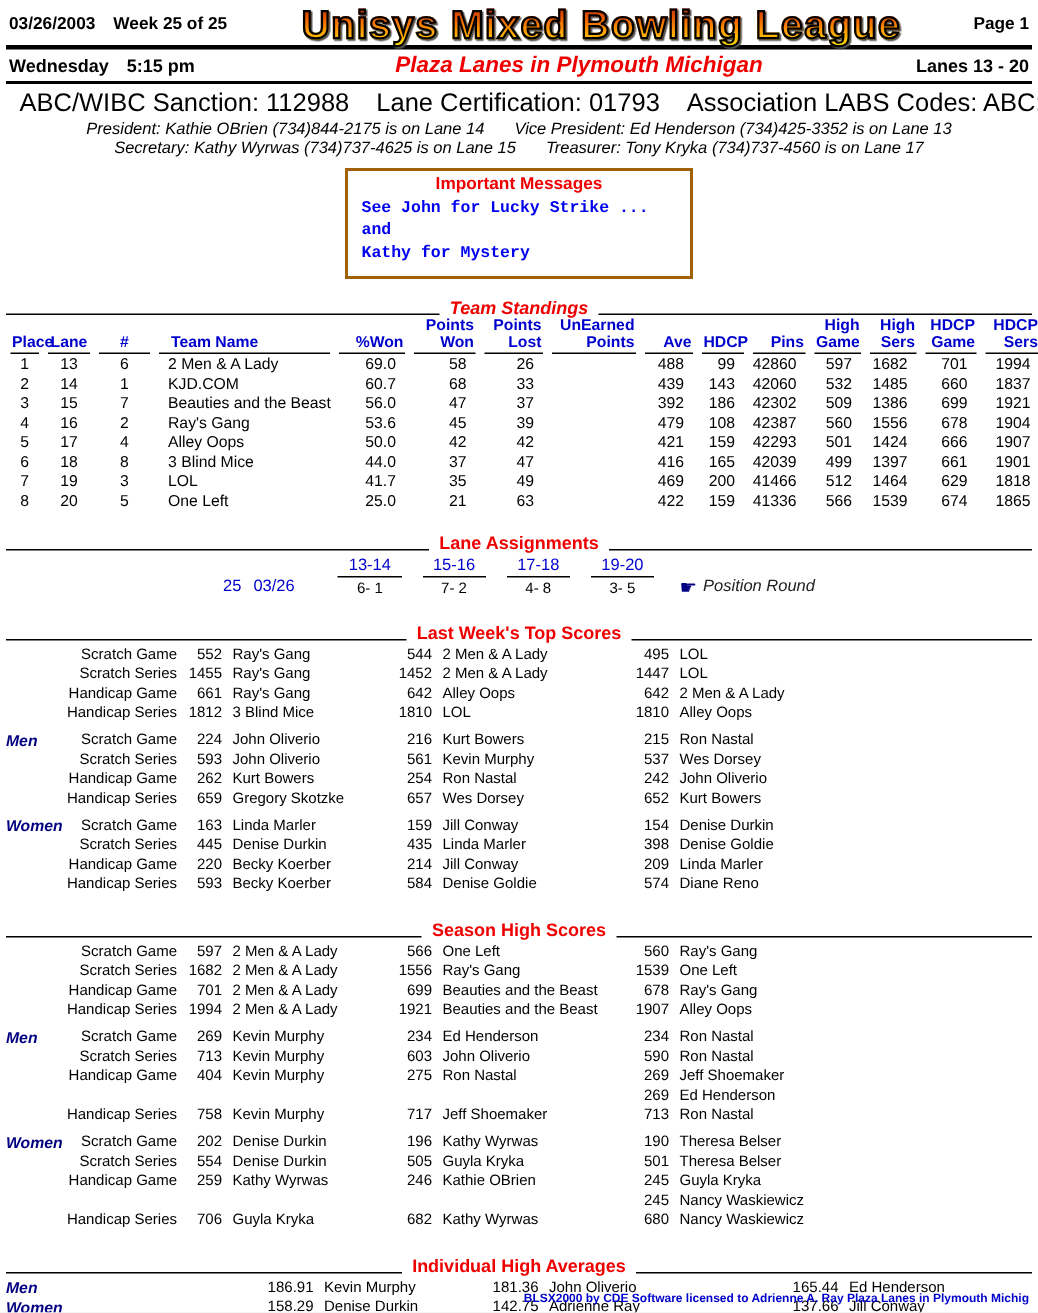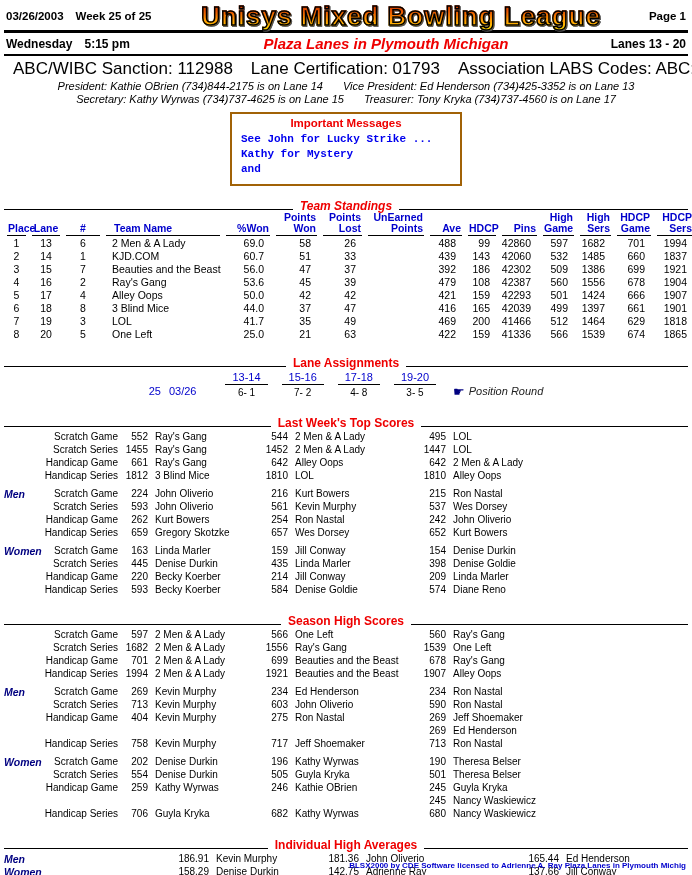--- a/index.html
+++ b/index.html
@@ -116,22 +116,22 @@
   <div class="officers">
     <span>President: Kathie OBrien (734)844-2175 is on Lane 14</span><span>Vice President: Ed Henderson (734)425-3352 is on Lane 13</span>
   </div>
   <div class="officers">
     <span>Secretary: Kathy Wyrwas (734)737-4625 is on Lane 15</span><span>Treasurer: Tony Kryka (734)737-4560 is on Lane 17</span>
   </div>
 
   <div class="msgbox">
     <div class="msg-title">Important Messages</div>
     <div class="msg-line">See John for Lucky Strike ...</div>
+    <div class="msg-line">and</div>
     <div class="msg-line">Kathy for Mystery</div>
-    <div class="msg-line">and</div>
   </div>
 
   <div class="sec mt10"><span>Team Standings</span></div>
   <table class="standings">
     <colgroup>
         <col style="width: 25px;">
         <col style="width: 34px;">
         <col style="width: 40px;">
         <col style="width: 120px;">
         <col style="width: 50px;">
@@ -249,21 +249,21 @@
           <td class="a-r">1682</td>
           <td class="a-r">701</td>
           <td class="a-r">1994</td>
         </tr>
         <tr>
           <td class="a-c">2</td>
           <td class="a-c">14</td>
           <td class="a-c">1</td>
           <td class="a-l team">KJD.COM</td>
           <td class="a-r">60.7</td>
-          <td class="a-r">51</td>
+          <td class="a-r">68</td>
           <td class="a-r">33</td>
           <td class="a-r"></td>
           <td class="a-r">439</td>
           <td class="a-r">143</td>
           <td class="a-r">42060</td>
           <td class="a-r">532</td>
           <td class="a-r">1485</td>
           <td class="a-r">660</td>
           <td class="a-r">1837</td>
         </tr>

